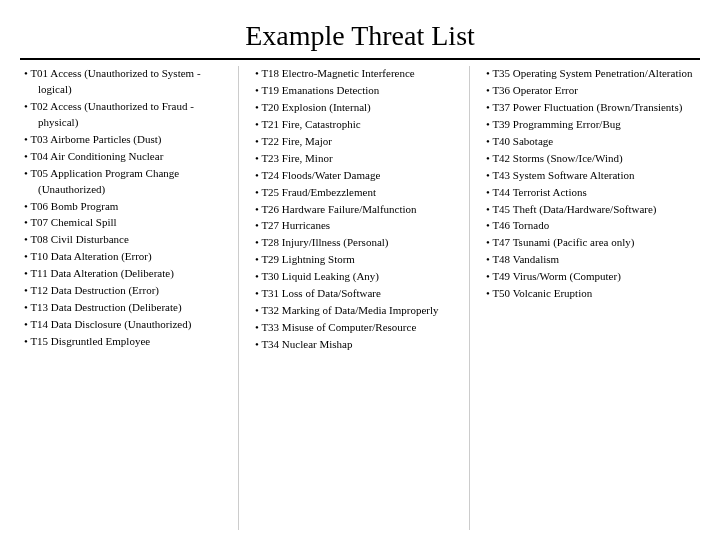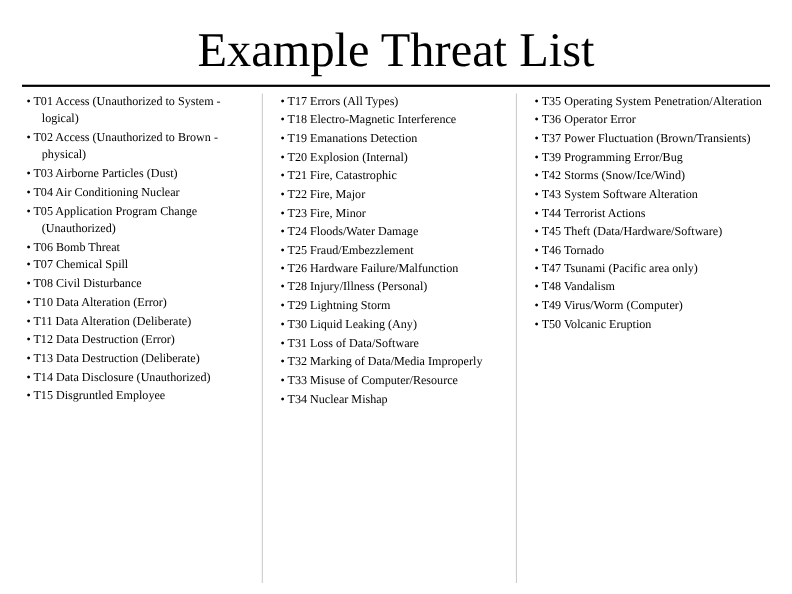--- a/index.html
+++ b/index.html
@@ -12,21 +12,21 @@
     }
     .page {
       width: 720px;
       height: 540px;
       padding: 10px 20px 10px 20px;
       display: flex;
       flex-direction: column;
     }
     .title {
       text-align: center;
-      font-size: 44px;
+      font-size: 28px;
       font-weight: normal;
       padding: 10px 0 6px 0;
       letter-spacing: 0;
     }
     .divider {
       border: none;
       border-top: 2px solid #000;
       margin-bottom: 6px;
     }
     .columns {
@@ -53,58 +53,59 @@
   </style>
 </head>
 <body>
 
 <div class="page">
   <h1 class="title">Example Threat List</h1>
   <hr class="divider">
   <div class="columns">
   <div class="col">
         <span class="item">• T01 Access (Unauthorized to System - logical)</span>
-        <span class="item">• T02 Access (Unauthorized to Brown - physical)</span>
+        <span class="item">• T02 Access (Unauthorized to Fraud - physical)</span>
         <span class="item">• T03 Airborne Particles (Dust)</span>
         <span class="item">• T04 Air Conditioning Nuclear</span>
         <span class="item">• T05 Application Program Change (Unauthorized)</span>
-        <span class="item">• T06 Bomb Threat</span>
+        <span class="item">• T06 Bomb Program</span>
         <span class="item">• T07 Chemical Spill</span>
         <span class="item">• T08 Civil Disturbance</span>
         <span class="item">• T10 Data Alteration (Error)</span>
         <span class="item">• T11 Data Alteration (Deliberate)</span>
         <span class="item">• T12 Data Destruction (Error)</span>
         <span class="item">• T13 Data Destruction (Deliberate)</span>
         <span class="item">• T14 Data Disclosure (Unauthorized)</span>
         <span class="item">• T15 Disgruntled Employee</span>
       </div>
       <div class="col">
-        <span class="item">• T17 Errors (All Types)</span>
         <span class="item">• T18 Electro-Magnetic Interference</span>
         <span class="item">• T19 Emanations Detection</span>
         <span class="item">• T20 Explosion (Internal)</span>
         <span class="item">• T21 Fire, Catastrophic</span>
         <span class="item">• T22 Fire, Major</span>
         <span class="item">• T23 Fire, Minor</span>
         <span class="item">• T24 Floods/Water Damage</span>
         <span class="item">• T25 Fraud/Embezzlement</span>
         <span class="item">• T26 Hardware Failure/Malfunction</span>
+        <span class="item">• T27 Hurricanes</span>
         <span class="item">• T28 Injury/Illness (Personal)</span>
         <span class="item">• T29 Lightning Storm</span>
         <span class="item">• T30 Liquid Leaking (Any)</span>
         <span class="item">• T31 Loss of Data/Software</span>
         <span class="item">• T32 Marking of Data/Media Improperly</span>
         <span class="item">• T33 Misuse of Computer/Resource</span>
         <span class="item">• T34 Nuclear Mishap</span>
       </div>
       <div class="col">
         <span class="item">• T35 Operating System Penetration/Alteration</span>
         <span class="item">• T36 Operator Error</span>
         <span class="item">• T37 Power Fluctuation (Brown/Transients)</span>
         <span class="item">• T39 Programming Error/Bug</span>
+        <span class="item">• T40 Sabotage</span>
         <span class="item">• T42 Storms (Snow/Ice/Wind)</span>
         <span class="item">• T43 System Software Alteration</span>
         <span class="item">• T44 Terrorist Actions</span>
         <span class="item">• T45 Theft (Data/Hardware/Software)</span>
         <span class="item">• T46 Tornado</span>
         <span class="item">• T47 Tsunami (Pacific area only)</span>
         <span class="item">• T48 Vandalism</span>
         <span class="item">• T49 Virus/Worm (Computer)</span>
         <span class="item">• T50 Volcanic Eruption</span>
       </div>

